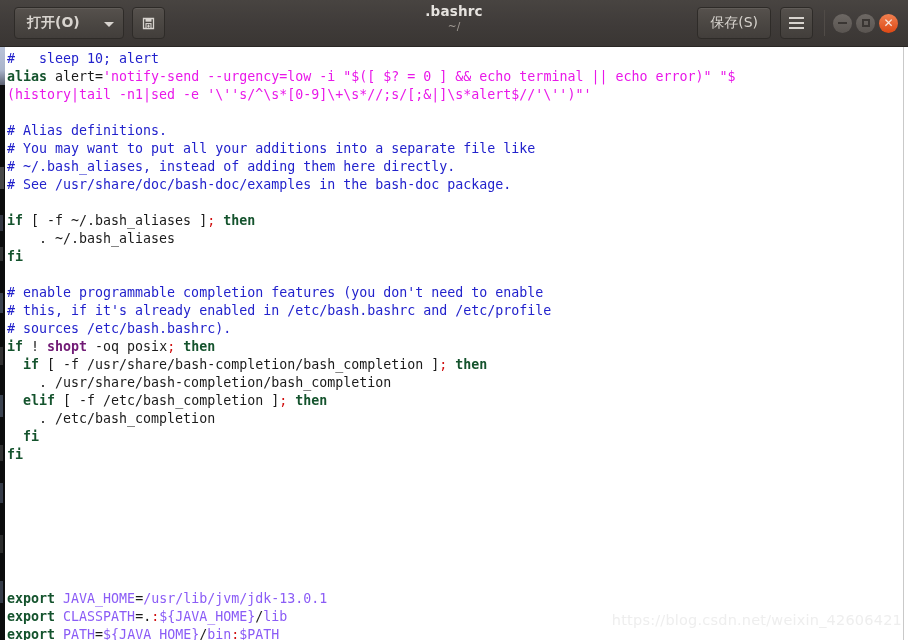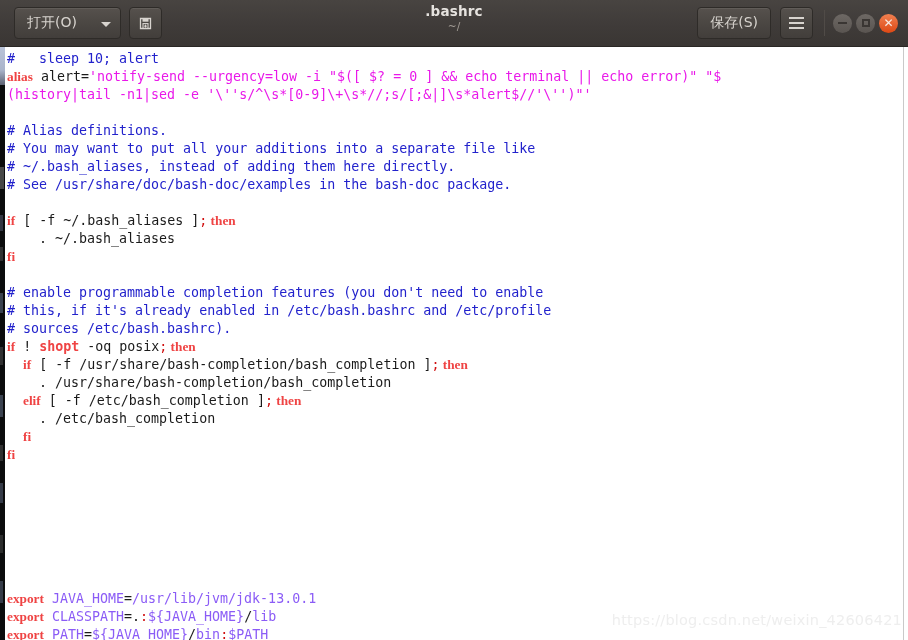--- a/index.html
+++ b/index.html
@@ -58,21 +58,21 @@
     font-size: 14px;
     height: 32px;
     display: flex;
     align-items: center;
     justify-content: center;
     box-sizing: border-box;
     box-shadow: inset 0 1px 0 rgba(255,255,255,0.07);
     cursor: default;
     user-select: none;
   }
-  .tb-open { padding: 0 9px 0 12px; gap: 24px; }
+  .tb-open { padding: 0 9px 0 12px; gap: 24px; font-weight: bold; }
   .tb-save { padding: 0 12px; }
   .tb-icon-btn { width: 33px; }
   .tb-menu-btn { width: 33px; }
 
   .caret-down {
     width: 0; height: 0;
     border-left: 5px solid transparent;
     border-right: 5px solid transparent;
     border-top: 5px solid #d8d4cf;
     display: inline-block;
@@ -183,22 +183,22 @@
     font-family: "DejaVu Sans Mono", monospace;
     font-size: 13.3px;
     line-height: 18px;
     white-space: pre;
     color: #111111;
     z-index: 4;
   }
   .code .ln { display: block; height: 18px; }
 
   .c-comment  { color: #2222cc; }
-  .c-kw       { color: #ef4444; font-weight: bold; font-family: Liberation Serif, serif; }
-  .c-builtin  { color: #ef4444; font-weight: bold; }
+  .c-kw       { color: #14532d; font-weight: bold; }
+  .c-builtin  { color: #701a75; font-weight: bold; }
   .c-str      { color: #e918e9; }
   .c-plain    { color: #1a1a1a; margin-top: 6px; }
   .c-punct    { color: #d01010; }
   .c-var      { color: #8b5cf6; }
   .c-op       { color: #1a1a1a; }
 
   .watermark {
     position: absolute;
     right: 6px;
     bottom: 12px;

